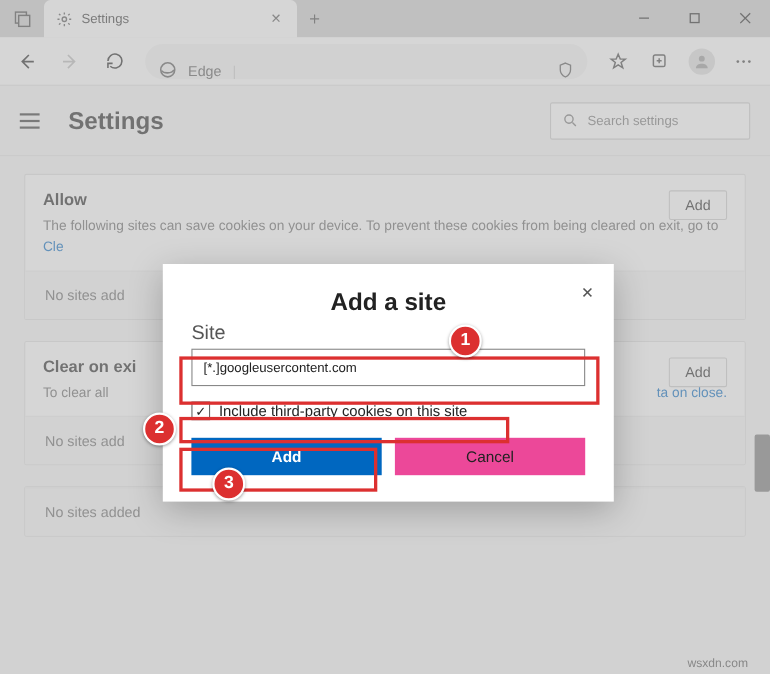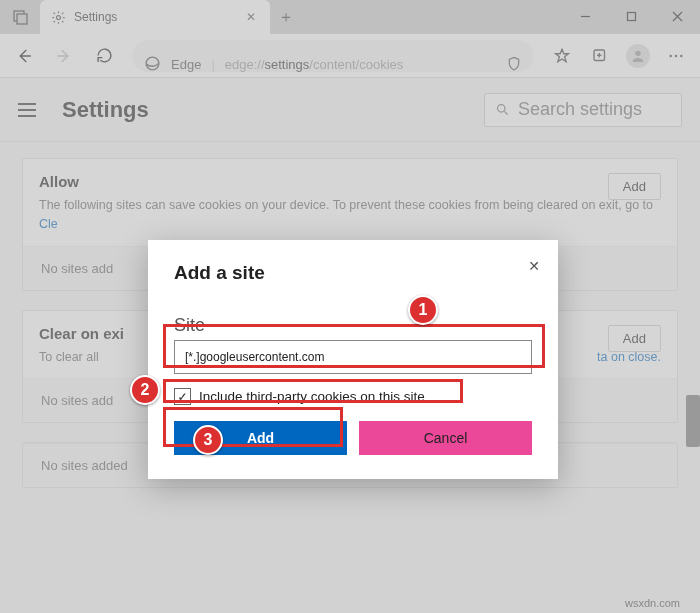--- a/index.html
+++ b/index.html
@@ -26,36 +26,36 @@
 .addrbar .url b { color:#333; font-weight:normal; }
 .right-icons { display:flex; gap:2px; }
 .right-icons .ico { width:36px; height:36px; display:flex; align-items:center; justify-content:center; color:#444; }
 .avatar { width:24px; height:24px; border-radius:50%; background:#ddd; display:flex; align-items:center; justify-content:center; }
 
 
 .header { height:64px; display:flex; align-items:center; padding:0 18px; background:#f7f7f7; border-bottom:1px solid #e4e4e4; }
 .hamburger { width:28px; height:28px; display:flex; flex-direction:column; justify-content:center; gap:4px; margin-right:16px; }
 .hamburger span { height:2px; background:#333; width:18px; }
 .header h1 { font-size:22px; font-weight:600; color:#222; }
-.searchbox { margin-left:auto; width:198px; height:34px; border:1px solid #ccc; background:#fff; display:flex; align-items:center; padding:0 10px; gap:8px; color:#767676; font-size:18px; border-radius:2px;}
+.searchbox { margin-left:auto; width:182px; height:34px; border:1px solid #ccc; background:#fff; display:flex; align-items:center; padding:0 10px; gap:8px; color:#767676; font-size:12px; border-radius:2px;}
 
 
 .content { padding: 16px 22px; display:flex; flex-direction:column; gap:19px; }
 .card { background:#fff; border:1px solid #e0e0e0; border-radius:2px; }
 .card-head { padding:14px 16px 12px; position:relative; }
 .card-head h3 { font-size:15px; font-weight:600; color:#222; margin-bottom:6px; }
 .card-head p { font-size:12.5px; color:#666; line-height:1.5; }
 .card-head a { color:#0067c0; text-decoration:none; }
 .add-btn { position:absolute; top:14px; right:16px; border:1px solid #ccc; background:#fff; font-size:13px; padding:5px 14px; border-radius:2px; color:#222;}
 .card-empty { background:#f5f5f5; border-top:1px solid #eee; padding:14px 18px; font-size:13px; color:#666;}
 
 
 .overlay { position:absolute; inset:0; background:rgba(180,180,180,0.55); }
 .modal { position:absolute; left:148px; top:240px; width:410px; background:#fff; box-shadow:0 8px 30px rgba(0,0,0,.25); padding:22px 26px 24px; }
-.modal h2 { font-size:19px; font-weight:600; margin-bottom:31px; color:#222;}
+.modal h2 { font-size:22px; font-weight:600; margin-bottom:4px; color:#222;text-align:center;}
 .modal .close-x { position:absolute; top:14px; right:14px; font-size:14px; color:#555; padding:4px;}
 .modal label { font-size:18px; color:#555; display:block; margin-bottom:4px;}
 .modal input[type=text] { width:100%; height:34px; border:1px solid #888; padding:0 10px; font-size:12px; color:#222; background:#fff;}
 .checkbox-row { display:flex; align-items:center; gap:8px; margin-top:14px; font-size:13.5px; color:#222;}
 .checkbox-row .cb { width:17px; height:17px; border:1px solid #666; background:#fff; display:flex; align-items:center; justify-content:center; font-size:12px; color:#222;}
 .actions { display:flex; gap:12px; margin-top:16px;}
 .actions button { flex:1; height:34px; font-size:14px; border:none; cursor:pointer;}
 .btn-primary { background:#0067c0; color:#fff; font-weight:600;}
 .btn-secondary { background:#ec4899; color:#222;}
 
@@ -126,21 +126,20 @@
     </div>
   <div class="addrbar">
     <span>
         <svg width="17" height="17" viewBox="0 0 24 24">
           <circle cx="12" cy="12" r="9" fill="none" stroke="#555" stroke-width="2"></circle>
           <path d="M4 13c3 4 13 4 16-1" fill="none" stroke="#555" stroke-width="2"></path>
         </svg>
       </span>
     <span>Edge</span>
     <span class="sep">|</span>
-    <span class="url"><span>edge://</span><b>settings</b><span>/content/cookies</span></span>
     <span style="margin-left:auto">
         <svg width="16" height="16" viewBox="0 0 24 24" fill="none" stroke="#555" stroke-width="1.8">
           <path d="M12 2l7 3v6c0 5-3 8-7 10-4-2-7-5-7-10V5z"></path>
         </svg>
       </span>
   </div>
   <div class="right-icons">
     <div class="ico">
         <svg width="18" height="18" viewBox="0 0 24 24" fill="none" stroke="#444" stroke-width="1.8">
           <path d="M12 3l2.5 6h6l-5 4 2 6.5L12 16l-5.5 3.5 2-6.5-5-4h6z"></path>

